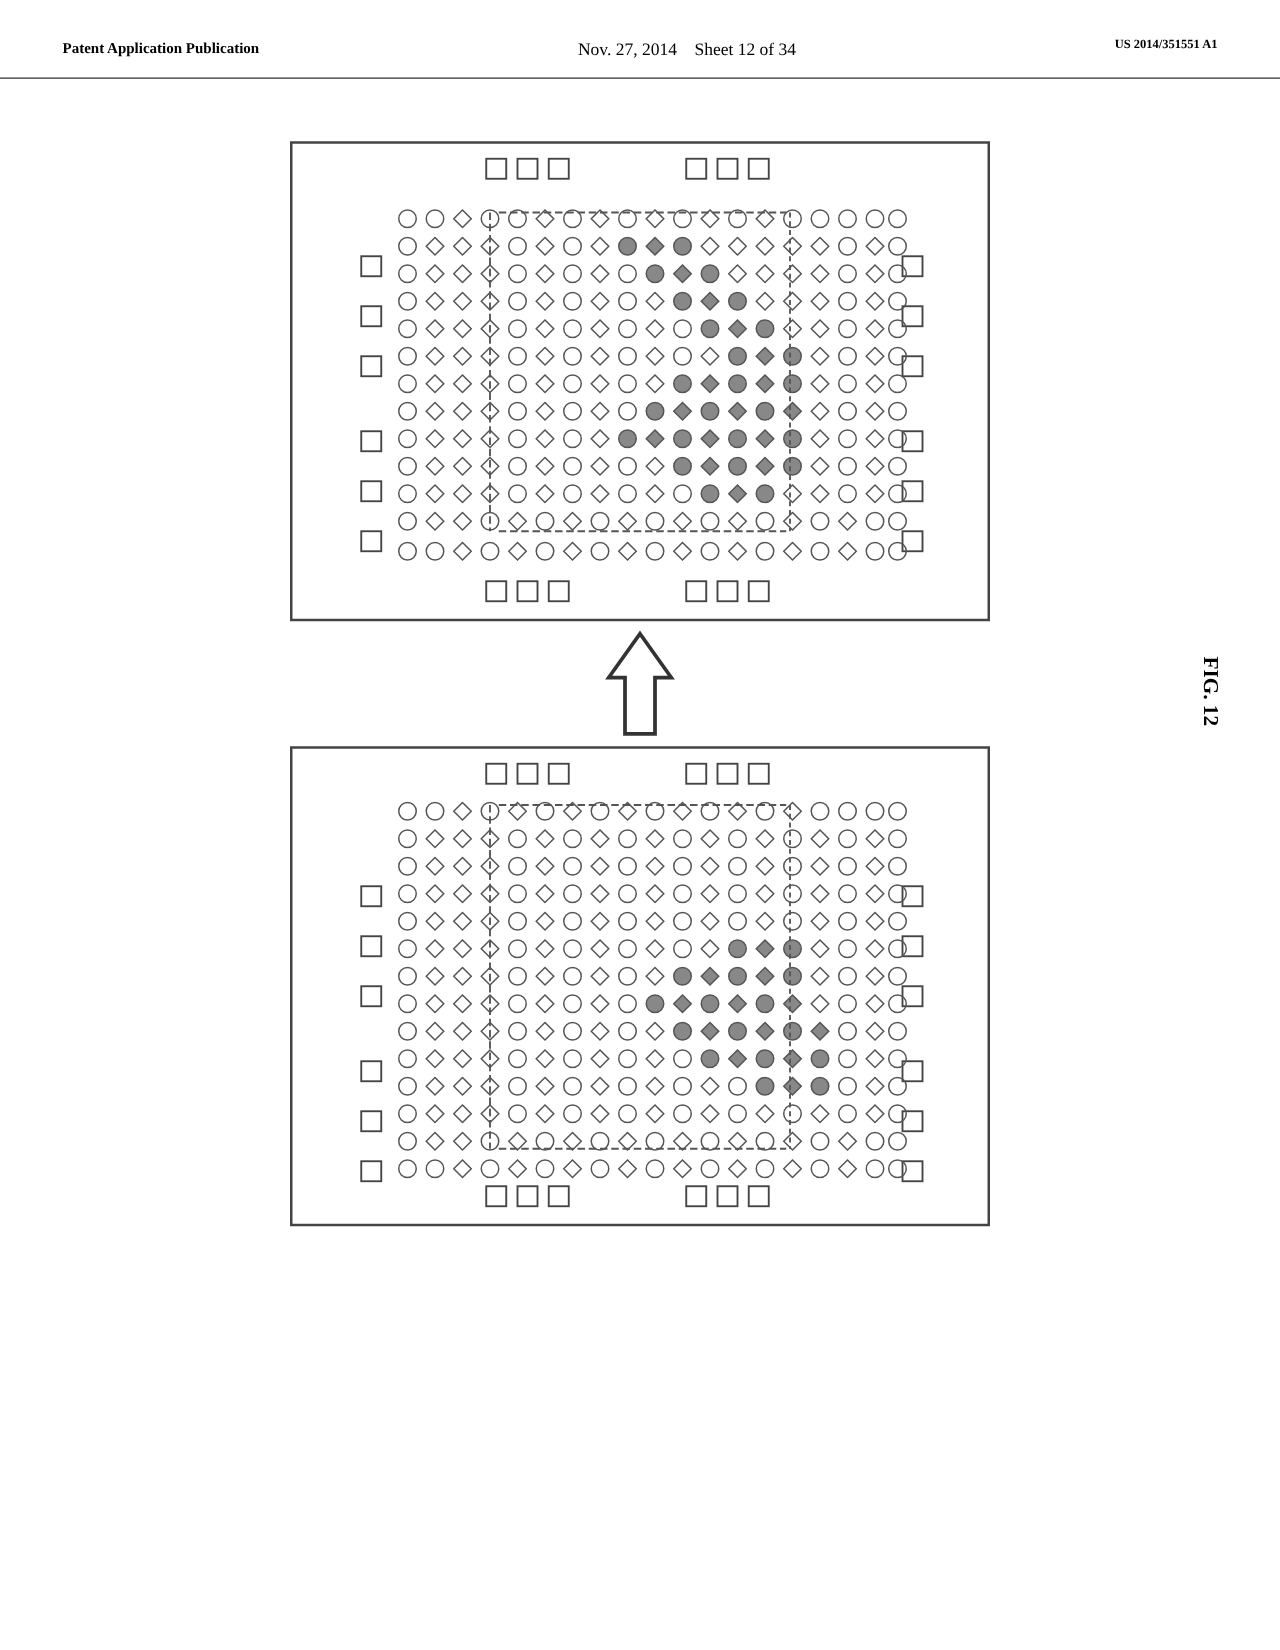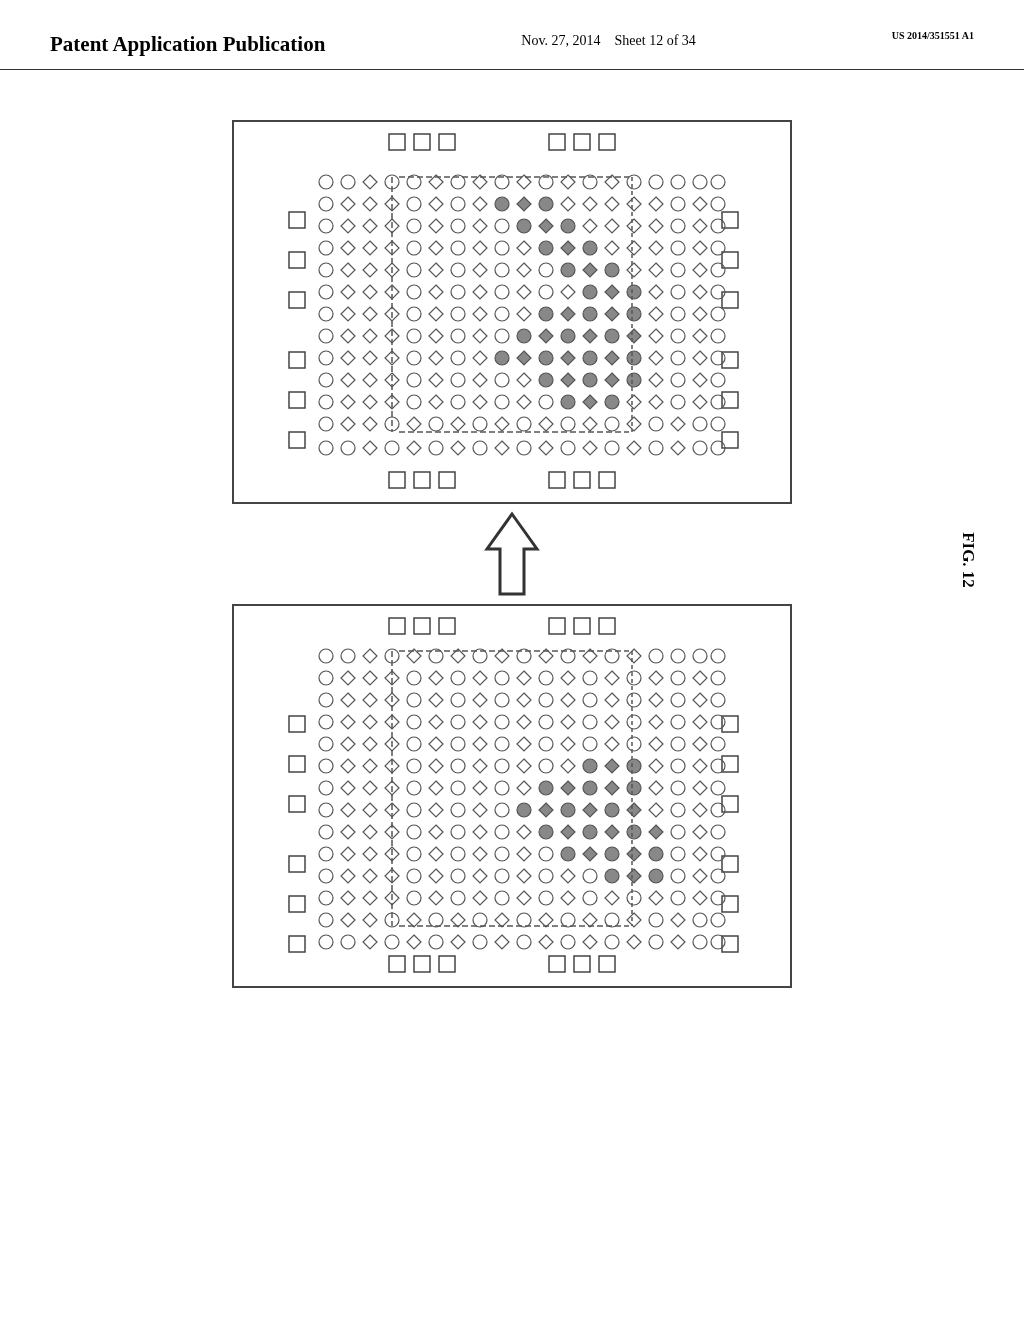--- a/index.html
+++ b/index.html
@@ -14,21 +14,21 @@
 
     
     .page-header {
       display: flex;
       justify-content: space-between;
       align-items: flex-start;
       padding: 30px 50px 10px 50px;
       border-bottom: 1px solid #333;
     }
     .header-left {
-      font-size: 21px;
+      font-size: 12px;
       font-weight: bold;
       line-height: 1.4;
     }
     .header-center {
       font-size: 14px;
       text-align: center;
       line-height: 1.6;
     }
     .header-right {
       font-size: 10px;

